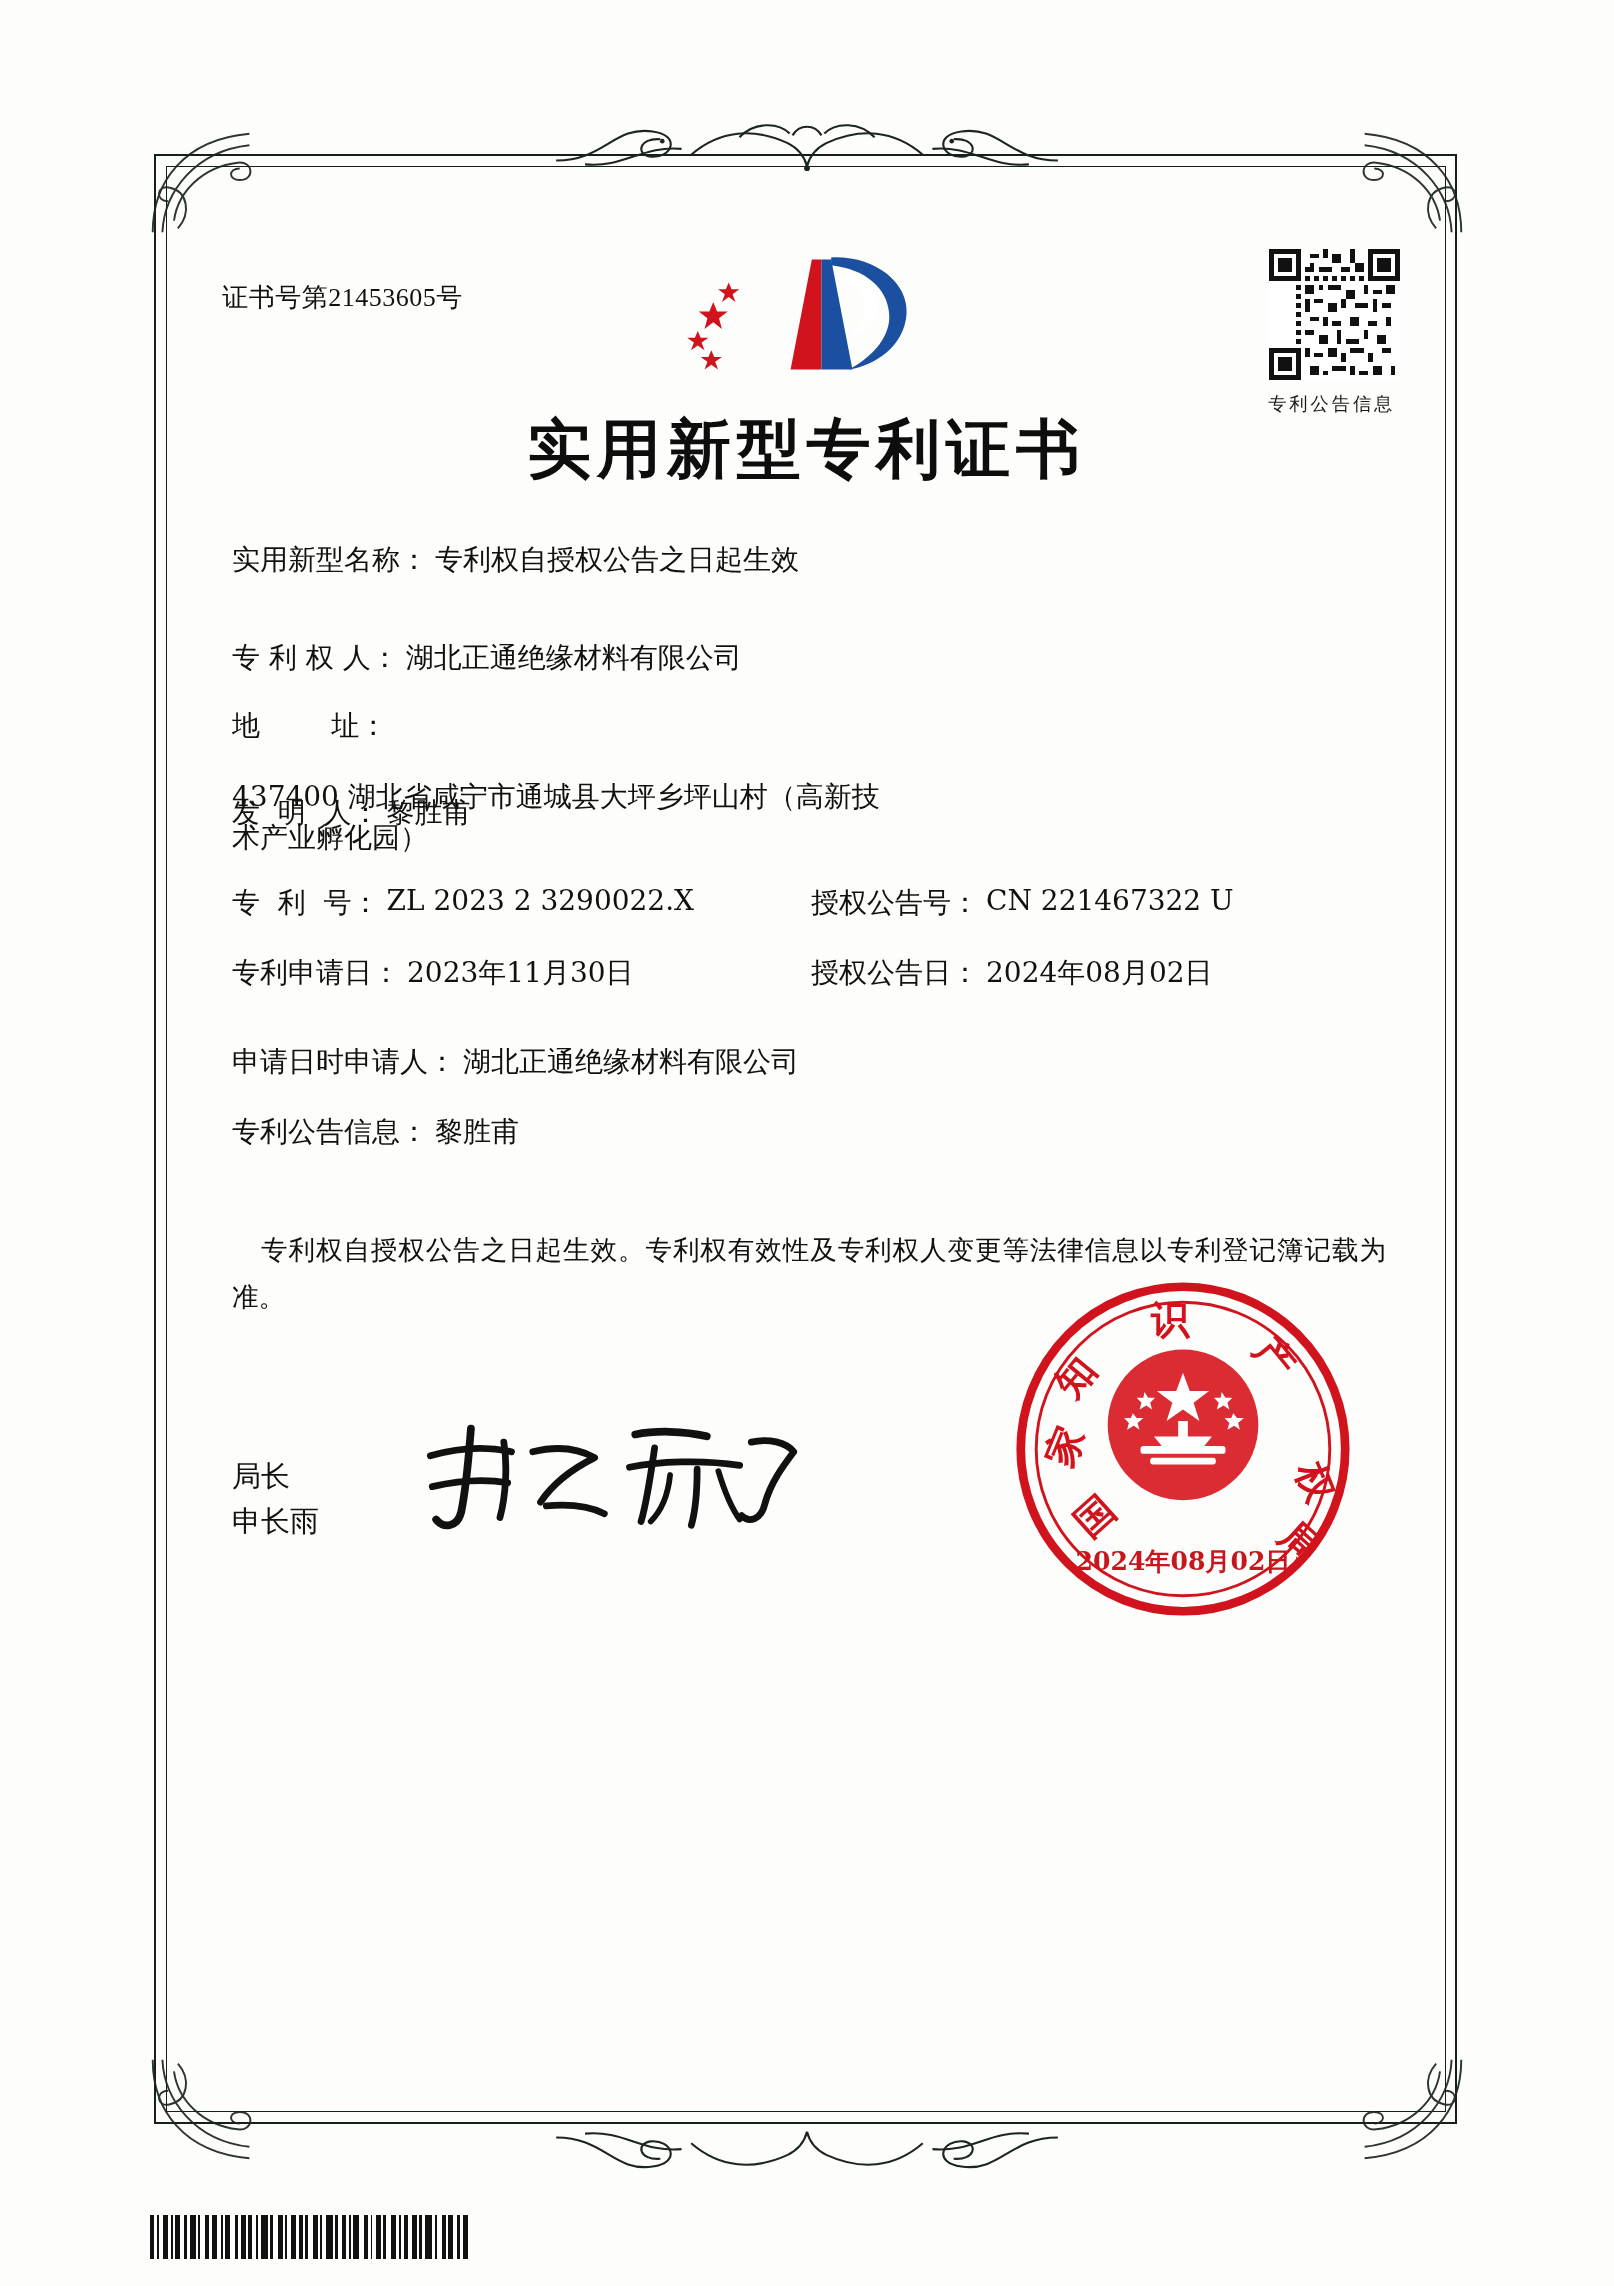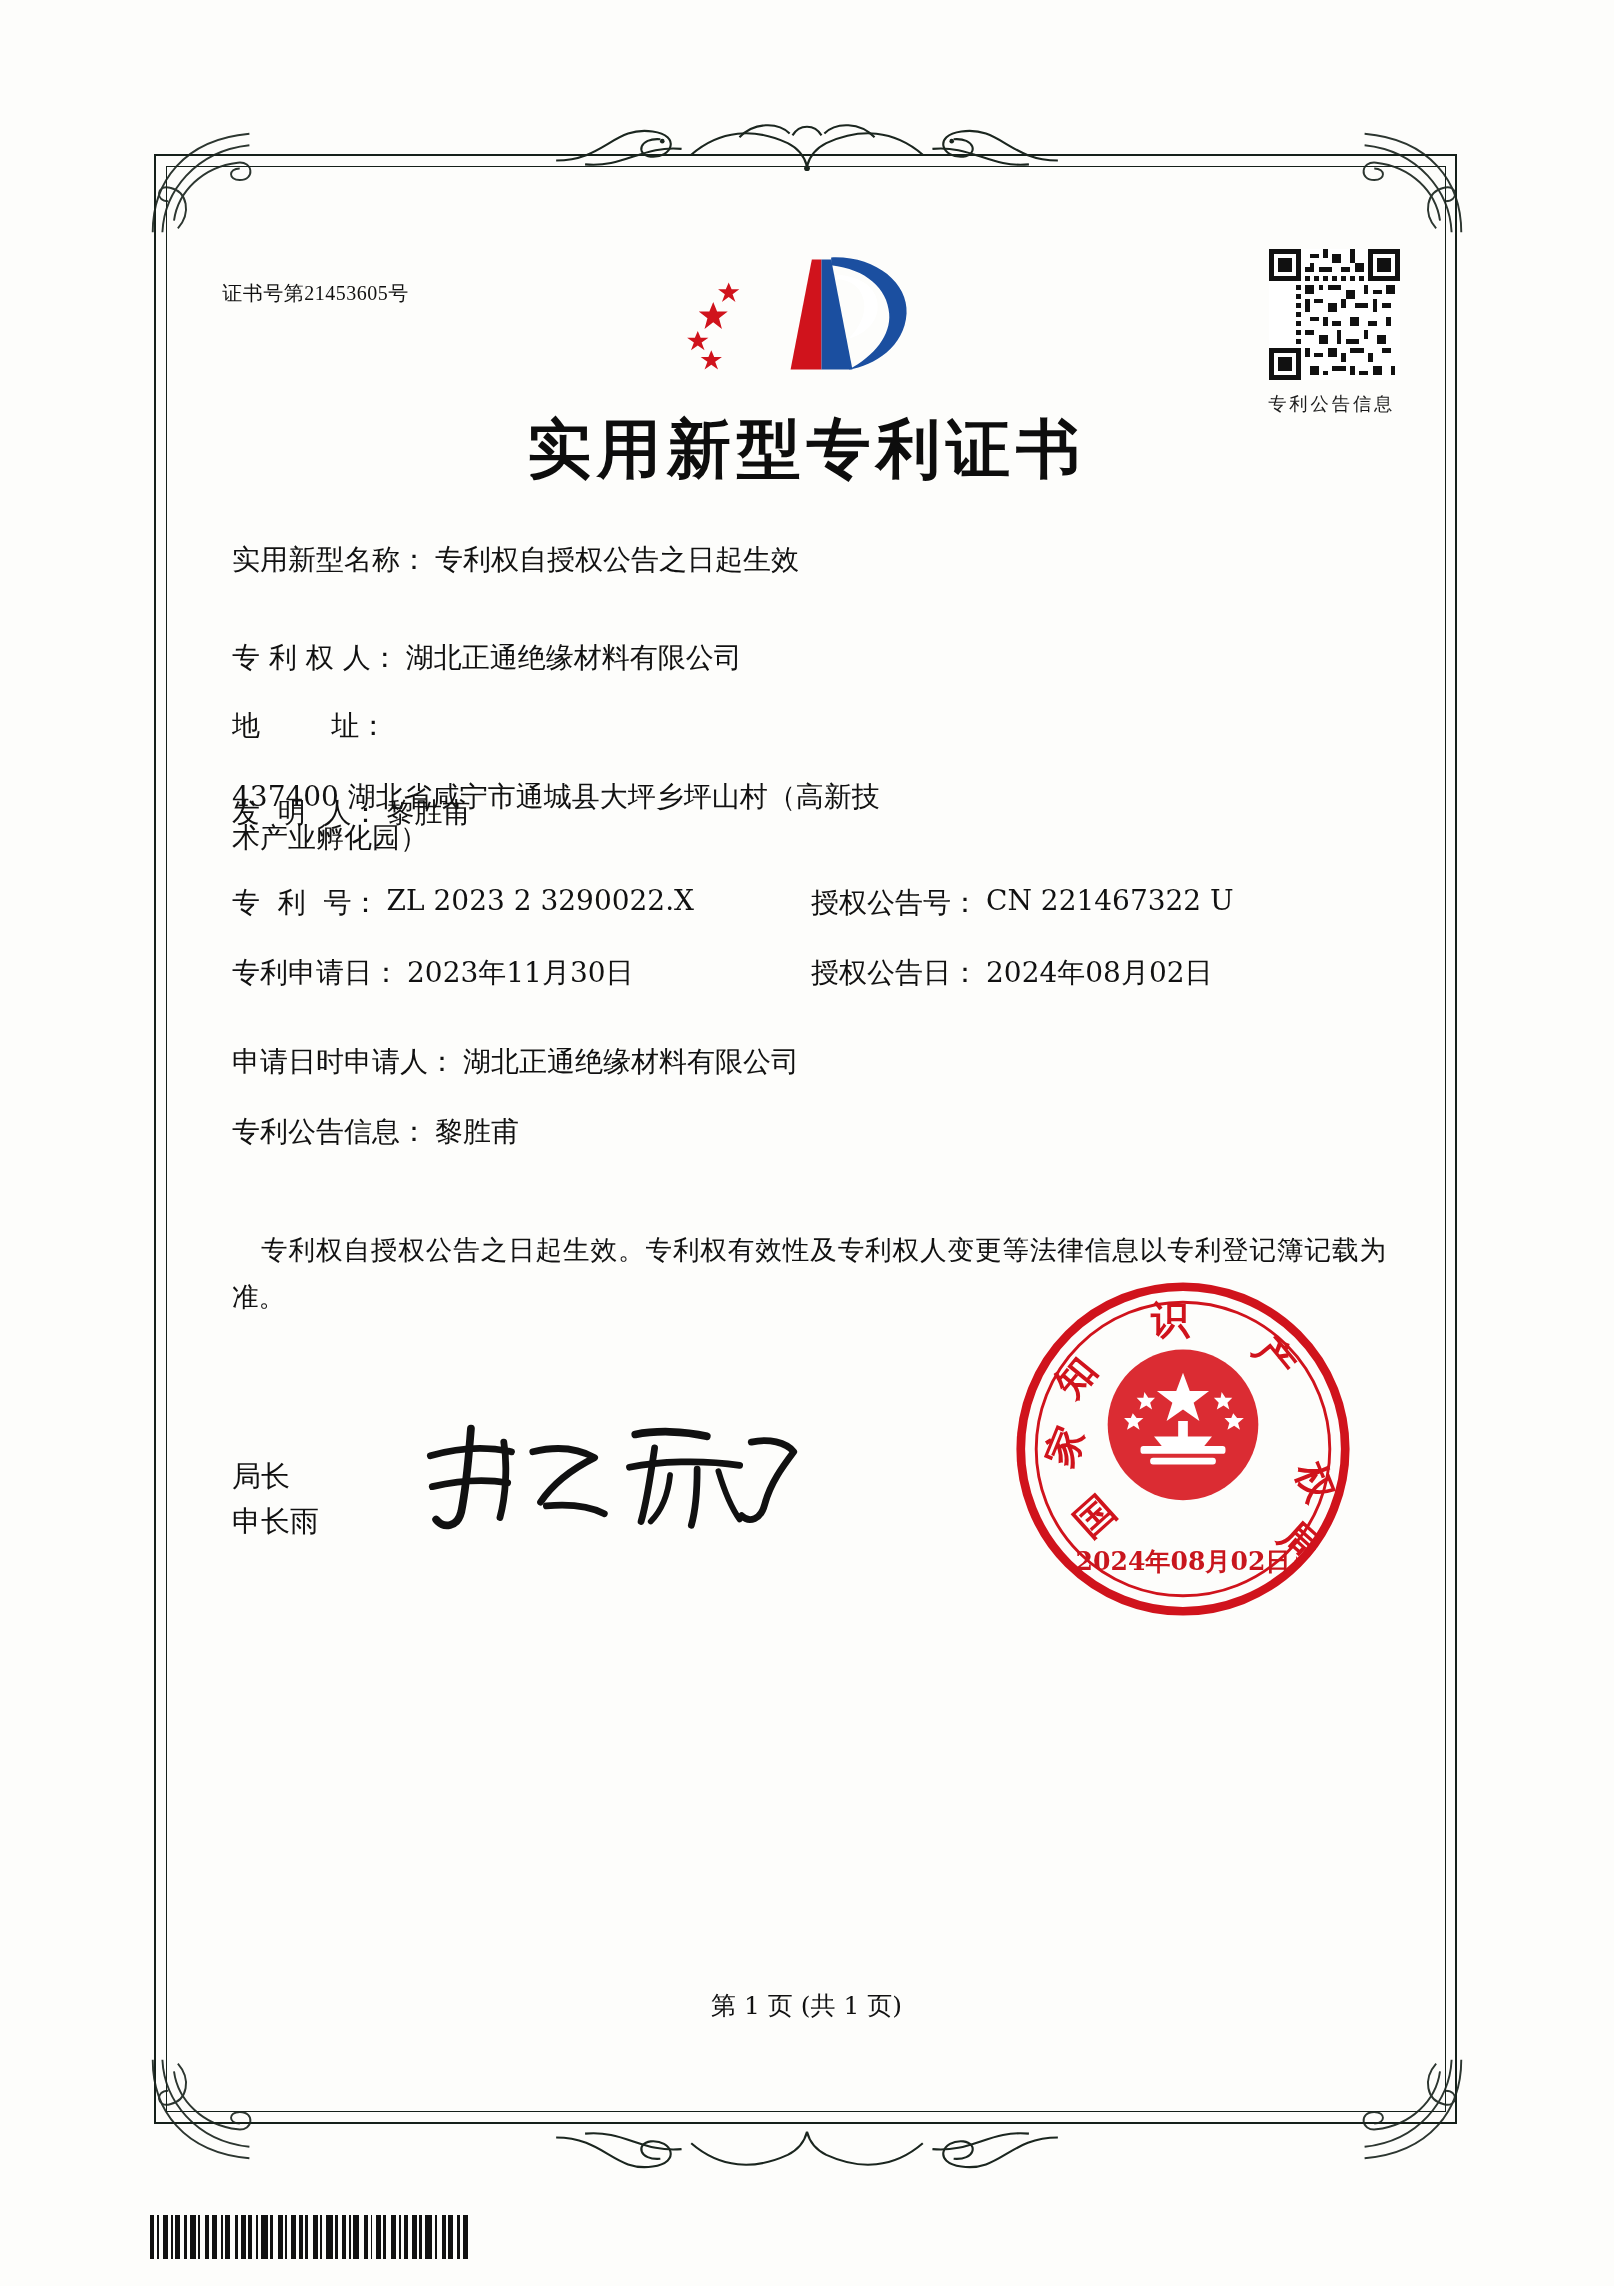--- a/index.html
+++ b/index.html
@@ -88,21 +88,21 @@
     left: 203px;
     top: 208px;
     width: 1207px;
     height: 1863px;
   }
 
   .cert-no {
     position: absolute;
     left: 19.3px;
     top: 72px;
-    font-size: 20px;
+    font-size: 26px;
     letter-spacing: 0.5px;
     font-family: "Liberation Serif", "DejaVu Serif", serif;
     color: #111;
   }
 
   
   .logo {
     position: absolute;
     left: 50%;
     top: 34px;
@@ -554,21 +554,20 @@
             <rect x="-44" y="22" width="88" height="8" rx="3"></rect>
             <rect x="-34" y="34" width="68" height="7" rx="3"></rect>
             <path d="M-30 12 L30 12 L22 22 L-22 22 Z"></path>
             <rect x="-5" y="-4" width="10" height="18"></rect>
           </g>
         </g>
         <text class="seal-date-text" x="175" y="300" text-anchor="middle" font-family="DejaVu Serif, serif" font-size="26" font-weight="bold" fill="#c8161d">2024年08月02日</text>
       </svg>
     </div>
 
-    <div class="page-num">第 1 页 (共 1 页)</div>
 
   </div>
 
   <div class="barcode">
     <span style="width:3.9px"></span>
       <span style="width:2.9px;background:transparent"></span>
     <span style="width:1.9px"></span>
       <span style="width:3.9px;background:transparent"></span>
     <span style="width:5.8px"></span>
       <span style="width:2.9px;background:transparent"></span>

